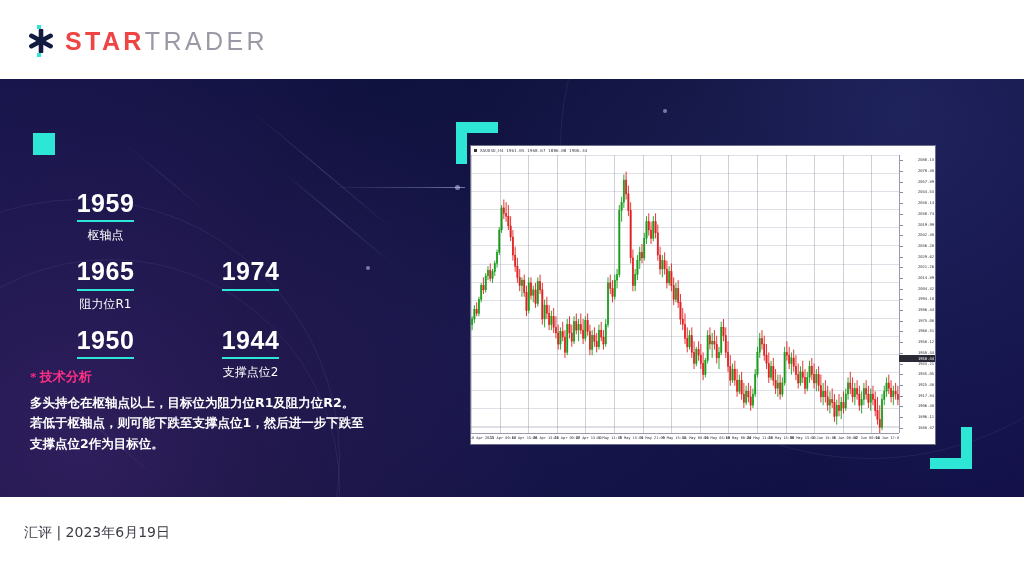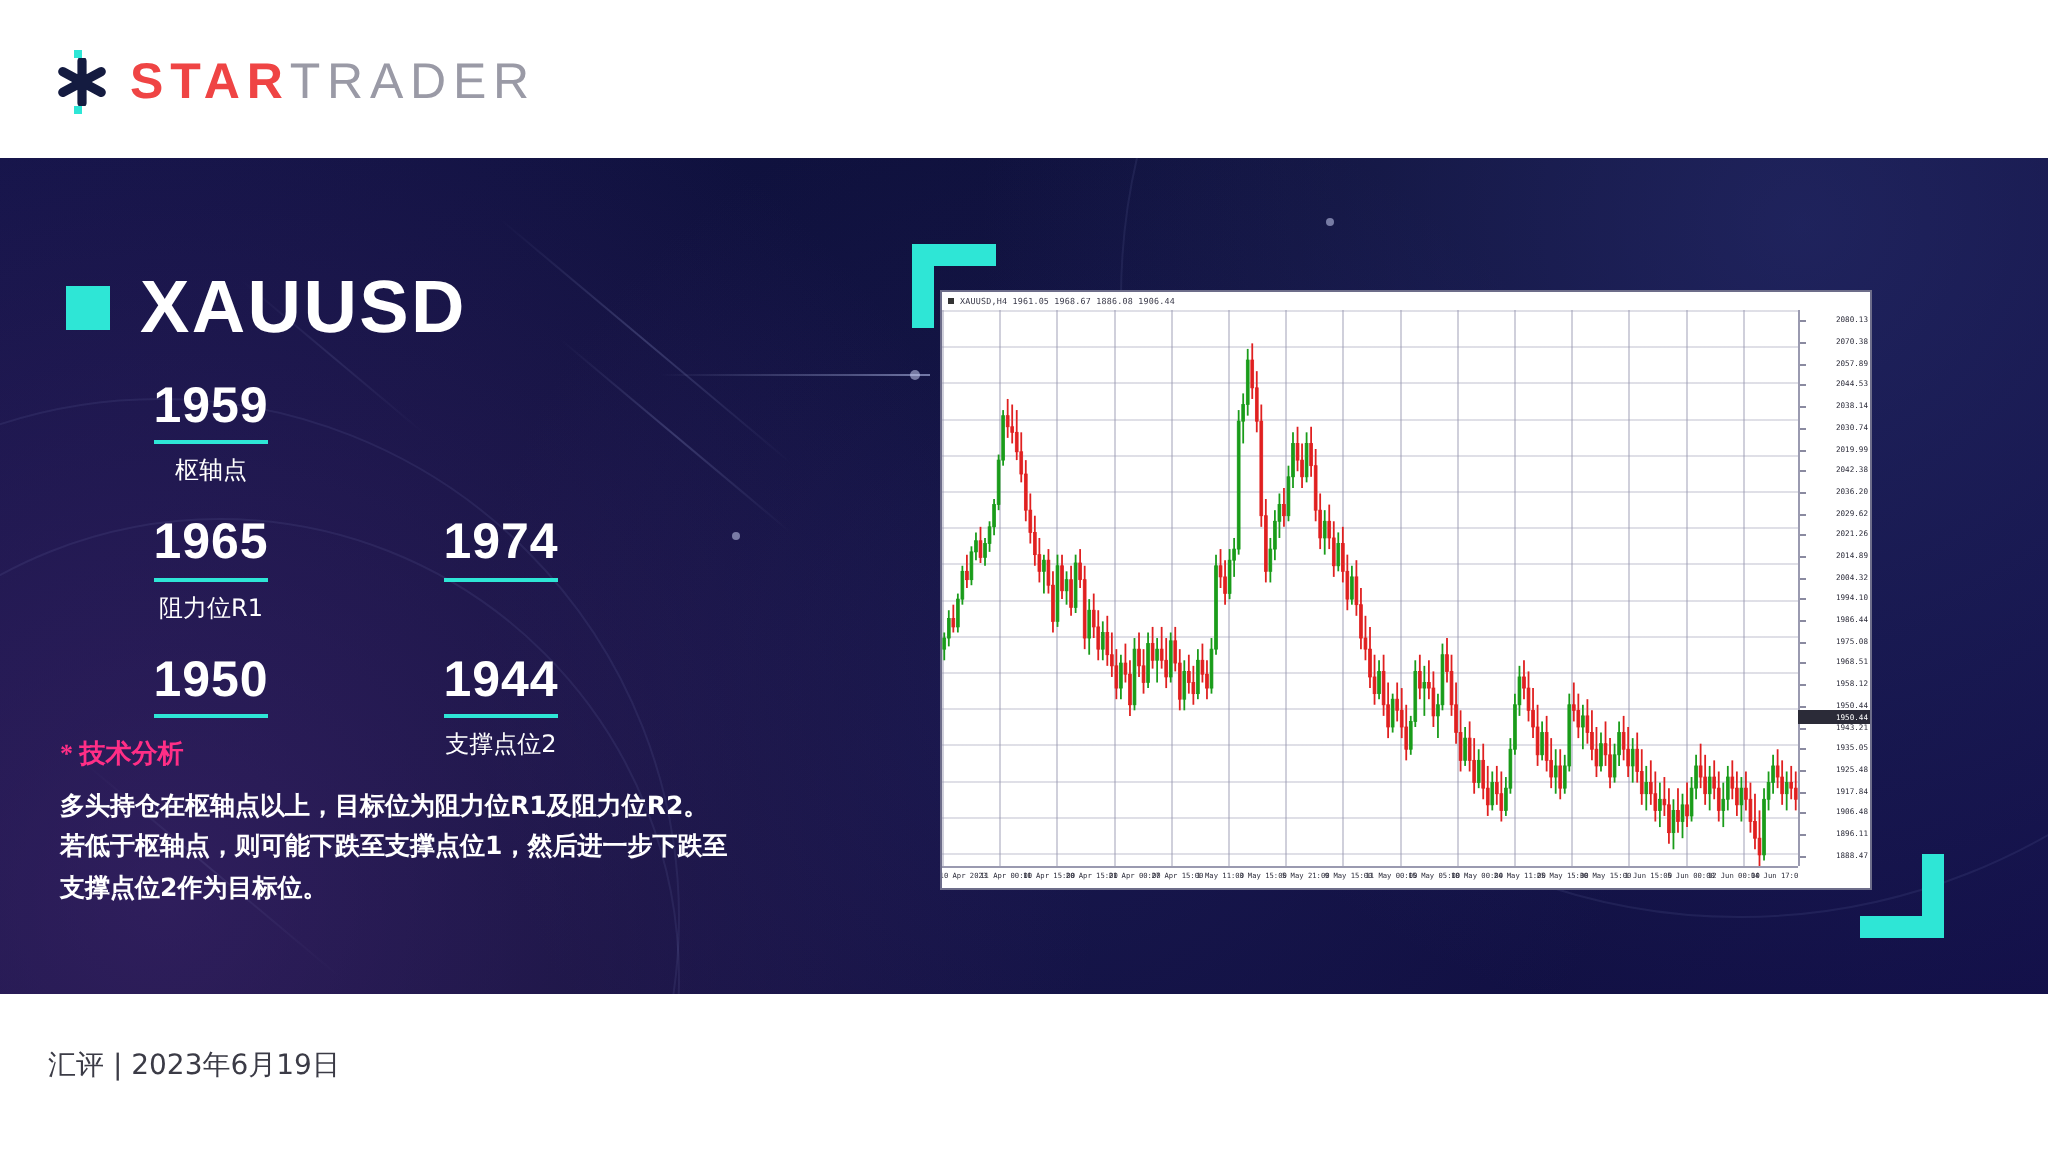--- a/index.html
+++ b/index.html
@@ -213,21 +213,20 @@
     <div class="swoosh" style="left:-120px; top:180px; width:460px; height:460px;"></div>
     <div class="swoosh" style="left:560px; top:-240px; width:620px; height:620px;"></div>
     <div class="dot" style="left:366px; top:187px; width:4px; height:4px;"></div>
     <div class="dot" style="left:663px; top:30px; width:4px; height:4px;"></div>
     <div class="dot" style="left:175px; top:338px; width:3px; height:3px; opacity:.5;"></div>
     <div class="hline" style="left:330px; top:108px; width:135px;"></div>
     <div class="dot" style="left:455px; top:106px; width:5px; height:5px;"></div>
 
     <div class="title-row" style="top:54px;">
       <span class="title-sq"></span>
-      <span class="title-text">XAUUSD</span>
     </div>
 
     <div class="pivots" style="top:111px;">
       <div class="pivot-row">
         <div class="pivot-cell">
           <div class="pivot-val">1959</div>
           <div class="pivot-lbl">枢轴点</div>
         </div>
         <div class="pivot-cell"></div>
       </div>

